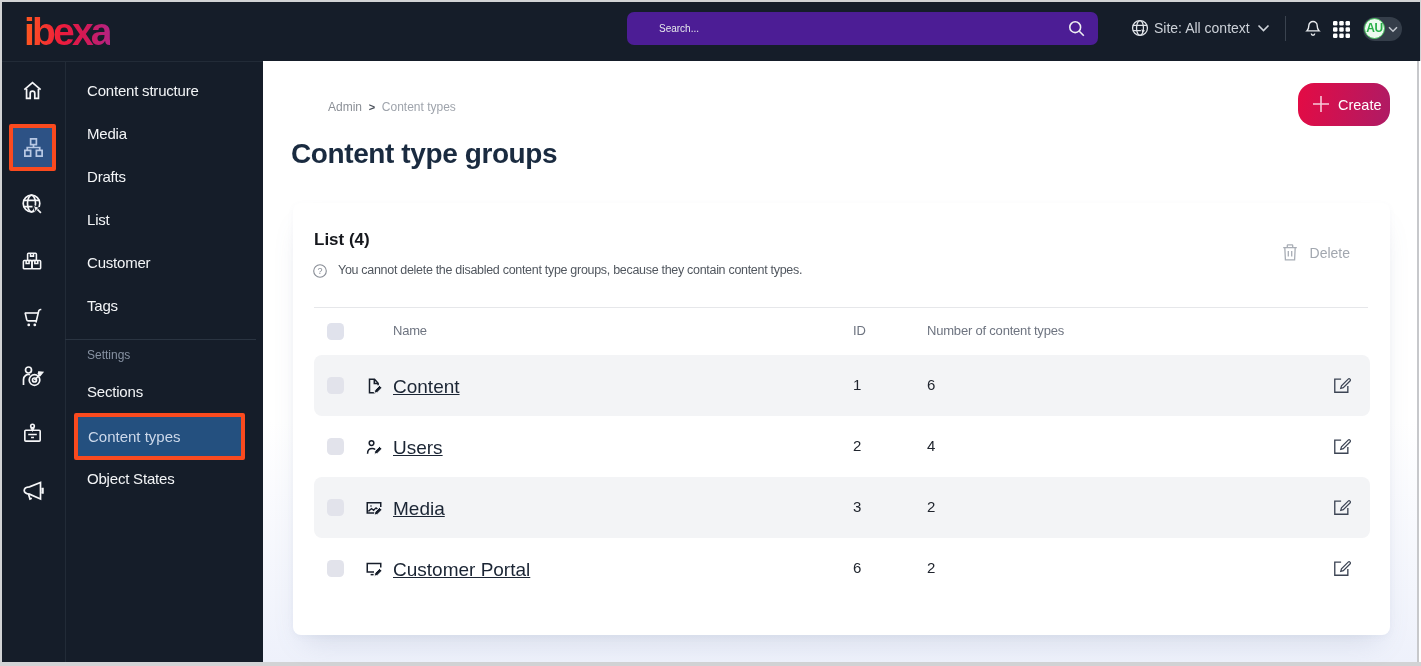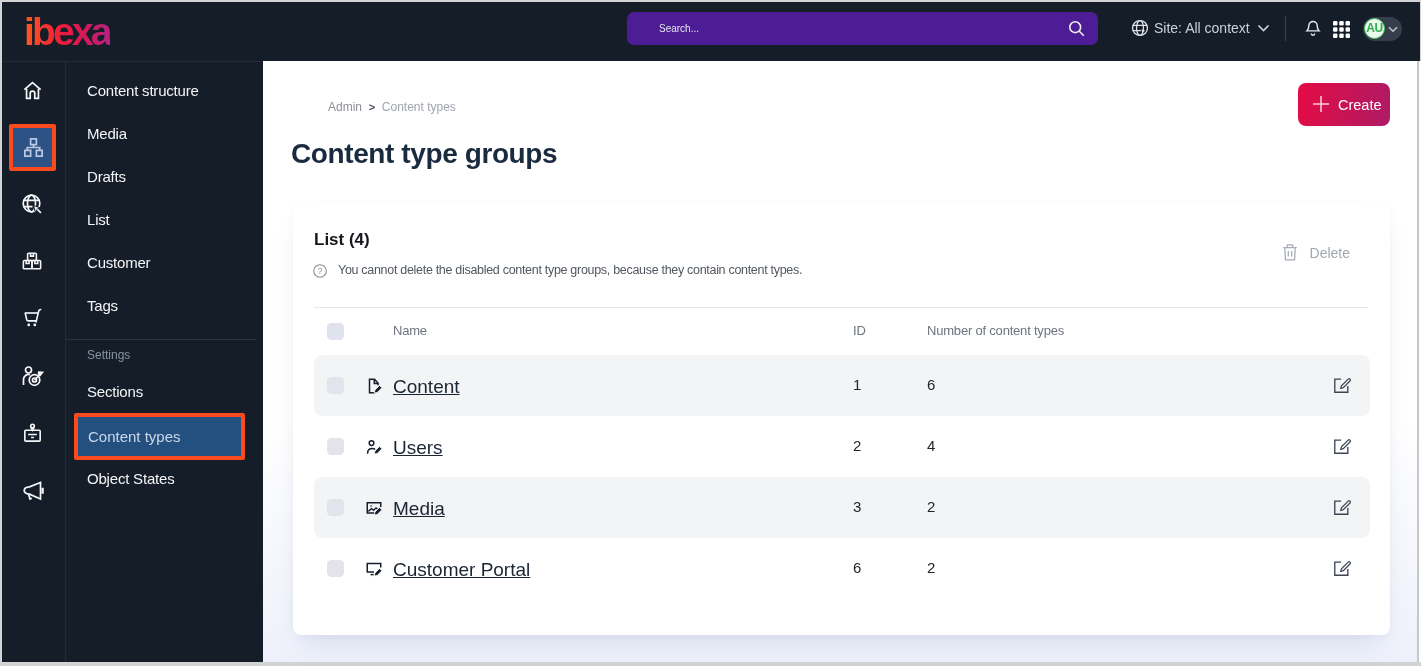--- a/index.html
+++ b/index.html
@@ -37,21 +37,21 @@
              border:4px solid #fa4a1e; border-radius:2px; color:#ccd8ea; font-size:15px;
              line-height:39px; padding-left:10px; }
   .railactive { left:9px; top:124px; width:47px; height:47px; background:#2d5285;
                 border:4px solid #fa4a1e; border-radius:2px; }
 
   
   .crumb { left:292px; top:100px; font-size:12px; color:#8c9097;margin-left:36px; }
   .crumb b { color:#4a505a; font-size:11px; }
   .crumb .c2 { color:#9fa4ac; }
   .h1 { left:291px; top:138px; font-size:28px; font-weight:bold; color:#1a2b40; letter-spacing:-0.4px; }
-  .createbtn { left:1298px; top:83px; width:92px; height:43px; border-radius:8px;
+  .createbtn { left:1298px; top:83px; width:92px; height:43px; border-radius:16px;
                background:linear-gradient(100deg,#e40b44 0%, #ae1b65 100%);
                color:#fff; font-size:15px; }
   .createbtn .plus { position:absolute; left:13px; top:11px; }
   .createbtn .txt { position:absolute; left:40px; top:14px; font-size:14.5px; }
 
   .card { left:293px; top:203px; width:1097px; height:432px; background:#fff; border-radius:8px;
           box-shadow:0 16px 28px -12px rgba(100,118,156,0.22), 0 2px 6px rgba(100,118,156,0.05); }
   .listh { position:absolute; left:21px; top:27px; font-size:17px; font-weight:bold; color:#16181d; }
   .info { position:absolute; left:45px; top:60px; font-size:12.5px; letter-spacing:-0.3px; color:#51575f; }
   .delete { position:absolute; right:40px; top:41px; color:#a2a7af; font-size:14px; }

